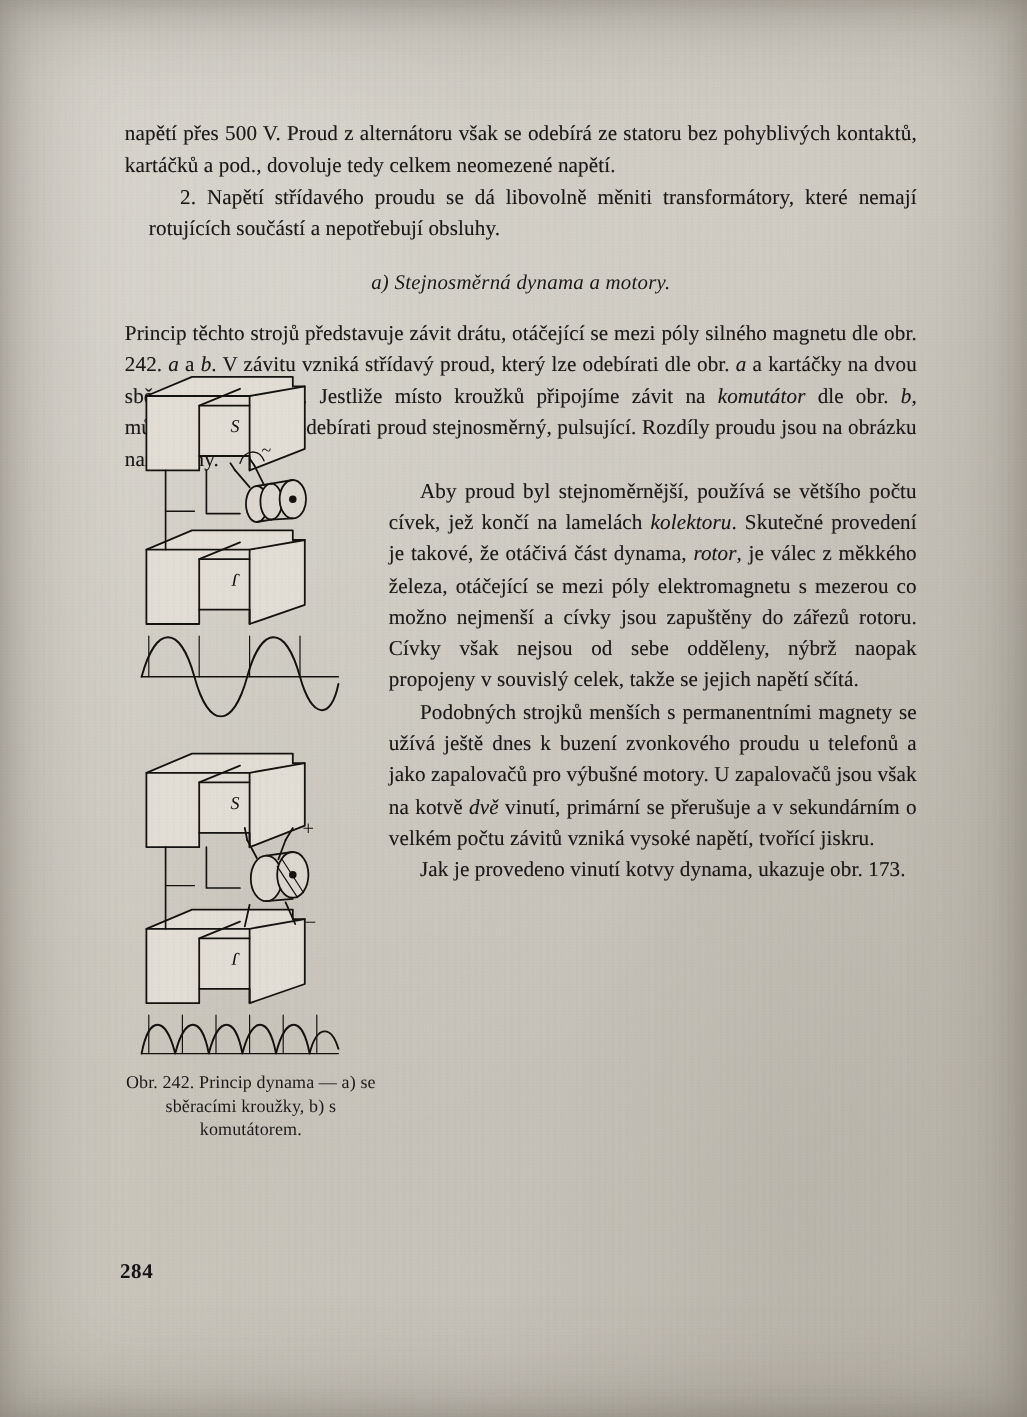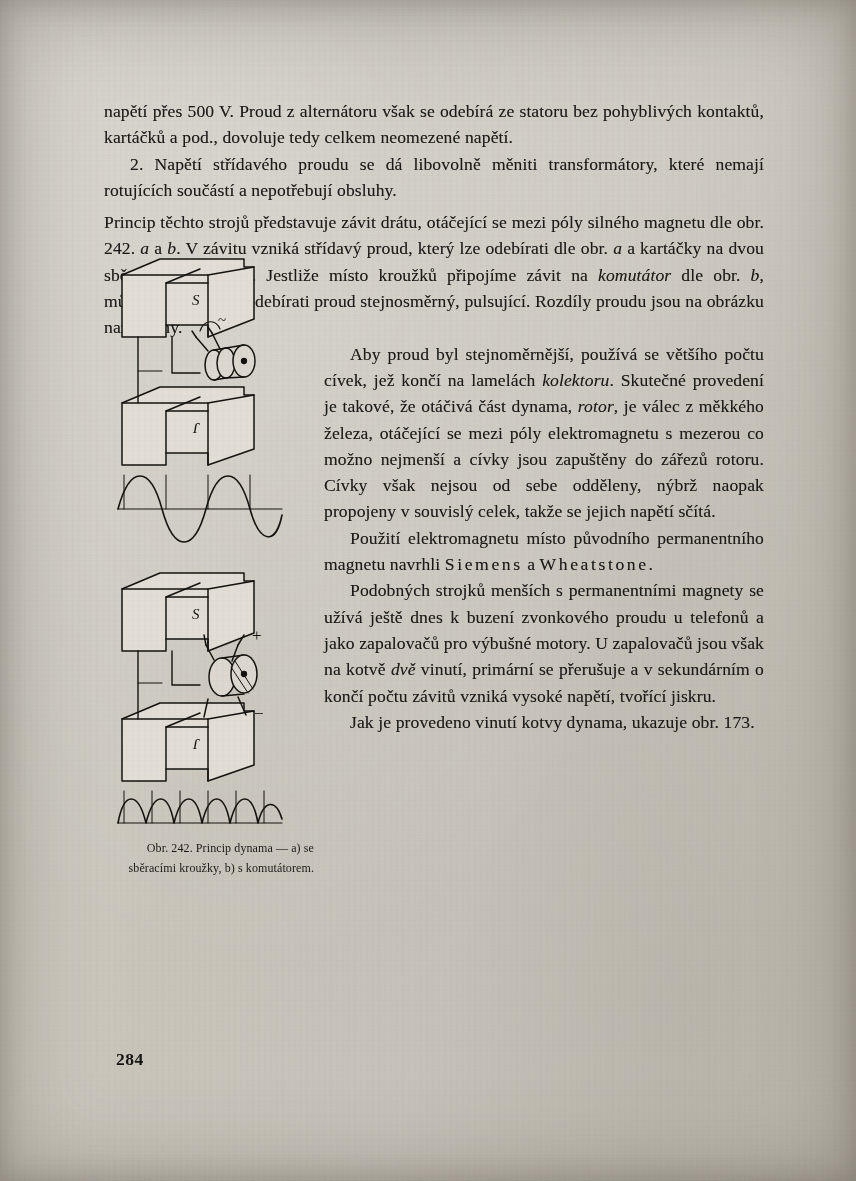--- a/index.html
+++ b/index.html
@@ -49,20 +49,21 @@
     font-size: 17.6px;
     line-height: 26.3px;
     color: #1b1a18;
     text-align: justify;
     margin: 0;
     letter-spacing: 0.1px;
     text-shadow: 0 0 0.6px rgba(0,0,0,0.35);
   }
   .para.indent {
     text-indent: 26px;
+    margin-left: 20px;
   }
   .heading {
     font-size: 17.4px;
     font-style: italic;
     text-align: center;
     margin: 22px 0 18px 0;
     color: #1b1a18;
     letter-spacing: 0.2px;
   }
   .lead {
@@ -93,51 +94,52 @@
   .flow p.noind {
     text-indent: 0;
   }
   .shape-left {
     float: left;
     width: 220px;
     height: 592px;
     shape-outside: inset(0);
   }
   .caption {
-    font-size: 12px;
+    font-size: 15px;
     line-height: 19.5px;
     color: #1b1a18;
-    text-align: right;
+    text-align: center;
     width: 210px;
     margin-top: 6px;
     letter-spacing: 0.1px;
   }
   .pageno {
     position: absolute;
-    left: 116px;
+    left: 100px;
     top: 1049px;
     font-size: 17.5px;
     font-weight: bold;
     color: #151412;
     letter-spacing: 0.5px;
   }
   i { font-style: italic; }
   .sp { letter-spacing: 2.6px; }
   svg { display: block; }
   .ink { stroke: #15130f; fill: none; }
 </style>
 </head>
 <body>
 
 <div class="page">
   <div class="content">
 
     <p class="para lead">napětí přes 500 V. Proud z alternátoru však se odebírá ze statoru bez pohyblivých kontaktů, kartáčků a pod., dovoluje tedy celkem neomezené napětí.</p>
     <p class="para indent">2. Napětí střídavého proudu se dá libovolně měniti transformátory, které nemají rotujících součástí a nepotřebují obsluhy.</p>
 
+    <div class="heading">a) Stejnosměrná dynama a motory.</div>
 
     <div class="two-col">
 
       <div class="figure">
         <svg width="216" height="580" viewBox="0 0 216 580">
           <g class="ink" stroke-width="1.5" stroke-linejoin="round" stroke-linecap="round">
 
             <path d="M18 22 L56 6 L140 6 L140 14 L150 14 L150 66 L104 84 L104 72 L62 72 L62 84 L18 84 Z" fill="#e3dfd6"></path>
             <path d="M18 22 L104 22 L104 84"></path>
             <path d="M104 22 L150 14"></path>
@@ -215,24 +217,21 @@
 
       <div class="flow">
         <p class="noind">
           <span>Princip těchto strojů představuje závit drátu, otáčející se mezi póly silného magnetu dle obr. 242. </span><i>a</i><span> a </span><i>b</i><span>. V závitu vzniká střídavý proud, který lze odebírati dle obr. </span><i>a</i><span> a kartáčky na dvou sběracích kroužcích. Jestliže místo kroužků připojíme závit na </span><i>komutátor</i><span> dle obr. </span><i>b</i><span>, můžeme s kartáčků odebírati proud stejnosměrný, pulsující. Rozdíly proudu jsou na obrázku naznačeny.</span>
         </p>
         <div class="shape-left"></div>
         <p>
           <span>Aby proud byl stejnoměrnější, používá se většího počtu cívek, jež končí na lamelách </span><i>kolektoru</i><span>. Skutečné provedení je takové, že otáčivá část dynama, </span><i>rotor</i><span>, je válec z měkkého železa, otáčející se mezi póly elektromagnetu s mezerou co možno nejmenší a cívky jsou zapuštěny do zářezů rotoru. Cívky však nejsou od sebe odděleny, nýbrž naopak propojeny v souvislý celek, takže se jejich napětí sčítá.</span>
         </p>
         <p>
-          <span>Použití elektromagnetu místo původního permanentního magnetu navrhli </span><span class="sp">Siemens</span><span> a </span><span class="sp">Wheatstone</span><span>.</span>
-        </p>
-        <p>
-          <span>Podobných strojků menších s permanentními magnety se užívá ještě dnes k buzení zvonkového proudu u telefonů a jako zapalovačů pro výbušné motory. U zapalovačů jsou však na kotvě </span><i>dvě</i><span> vinutí, primární se přerušuje a v sekundárním o končí počtu závitů vzniká vysoké napětí, tvořící jiskru.</span>
+          <span>Podobných strojků menších s permanentními magnety se užívá ještě dnes k buzení zvonkového proudu u telefonů a jako zapalovačů pro výbušné motory. U zapalovačů jsou však na kotvě </span><i>dvě</i><span> vinutí, primární se přerušuje a v sekundárním o velkém počtu závitů vzniká vysoké napětí, tvořící jiskru.</span>
         </p>
         <p>Jak je provedeno vinutí kotvy dynama, ukazuje obr. 173.</p>
       </div>
     </div>
 
   </div>
 
   <div class="pageno">284</div>
 
   <div class="grain"></div>

